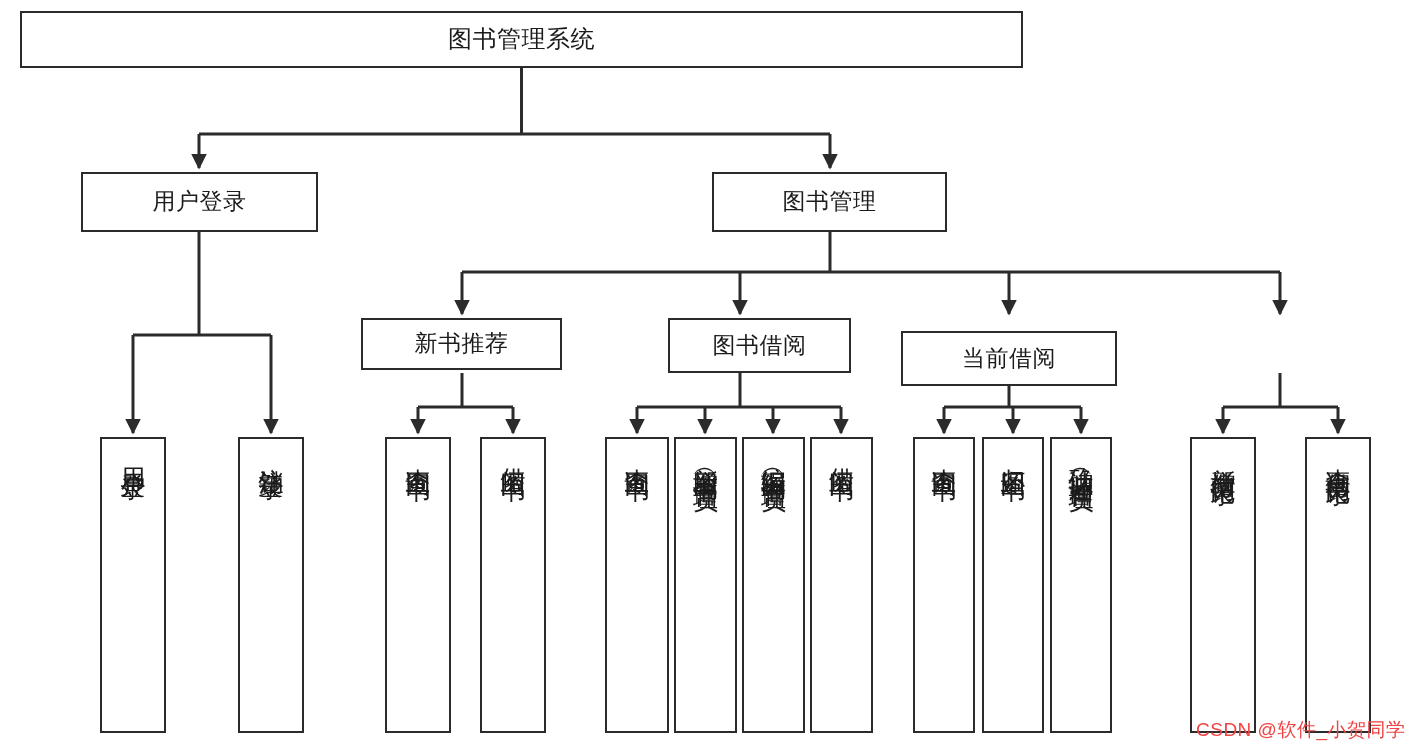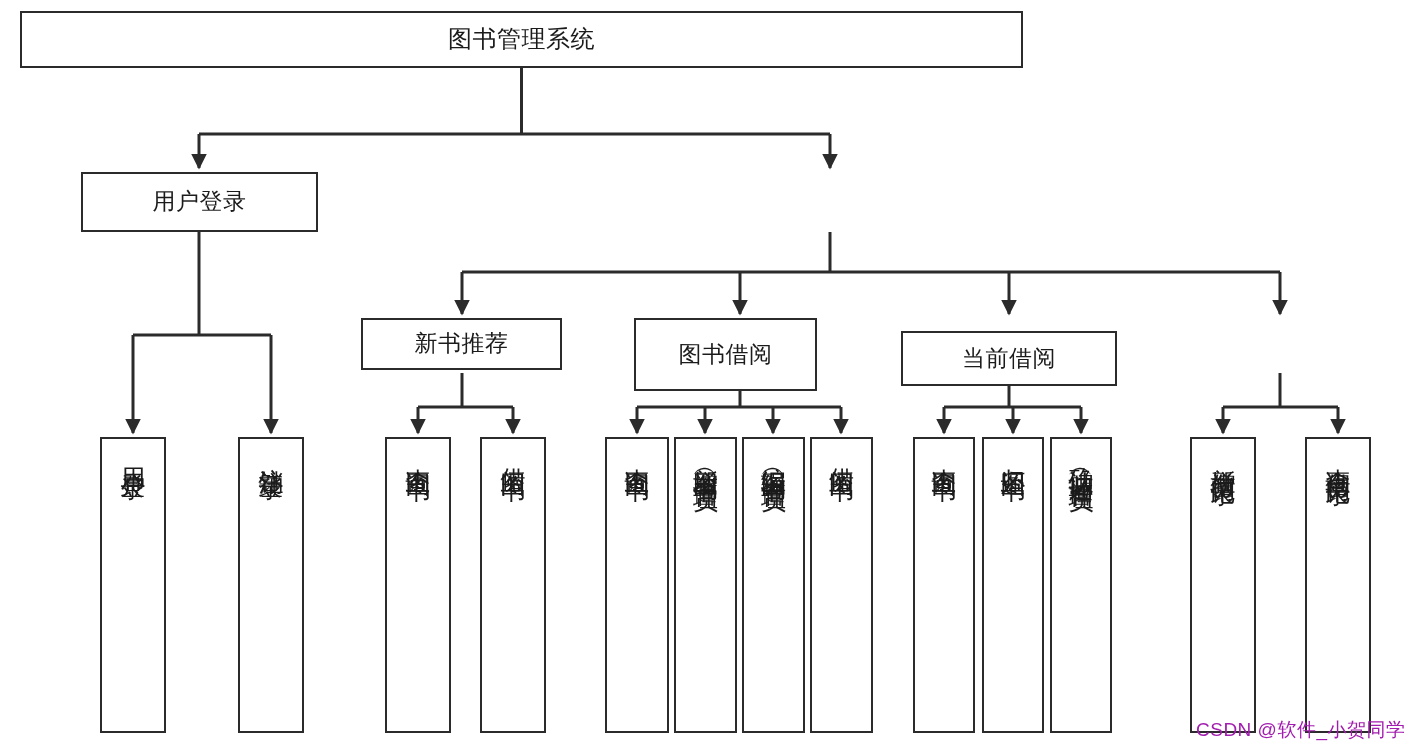--- a/index.html
+++ b/index.html
@@ -56,21 +56,21 @@
     writing-mode: vertical-rl;
     text-orientation: upright;
     font-size: 25px;
     line-height: 1.0;
     letter-spacing: 3px;
     white-space: nowrap;
   }
   .watermark {
     position: absolute;
     font-size: 19px;
-    color: #a21caf;
+    color: #ef4444;
     white-space: nowrap;
     letter-spacing: 0.5px;
   }
 </style>
 </head>
 <body>
 
 <div id="canvas">
 
   <svg class="wires" viewBox="0 0 1405 747" xmlns="http://www.w3.org/2000/svg">
@@ -121,25 +121,28 @@
     <path d="M 1338 407 L 1338 433" stroke="#2b2b2b" stroke-width="3" fill="none" marker-end="url(#arrow)"></path>
   </svg>
 
   <div class="node horiz root" style="left:20px; top:11px; width:1003px; height:57px;">
     <span class="label">图书管理系统</span>
   </div>
 
   <div class="node horiz" style="left:81px; top:172px; width:237px; height:60px;">
     <span class="label">用户登录</span>
   </div>
+  <div class="node horiz" style="left:712px; top:172px; width:235px; height:60px;">
+    <span class="label">图书管理</span>
+  </div>
 
   <div class="node horiz" style="left:361px; top:318px; width:201px; height:52px;">
     <span class="label">新书推荐</span>
   </div>
-  <div class="node horiz" style="left:634px; top:318px; width:183px; height:73px;">
+  <div class="node horiz" style="left:668px; top:318px; width:183px; height:55px;">
     <span class="label">图书借阅</span>
   </div>
   <div class="node horiz" style="left:901px; top:331px; width:216px; height:55px;">
     <span class="label">当前借阅</span>
   </div>
 
   <div class="node vert" style="left:100px; top:437px; width:66px; height:296px;">
     <span class="label">用户登录</span>
   </div>
   <div class="node vert" style="left:238px; top:437px; width:66px; height:296px;">

